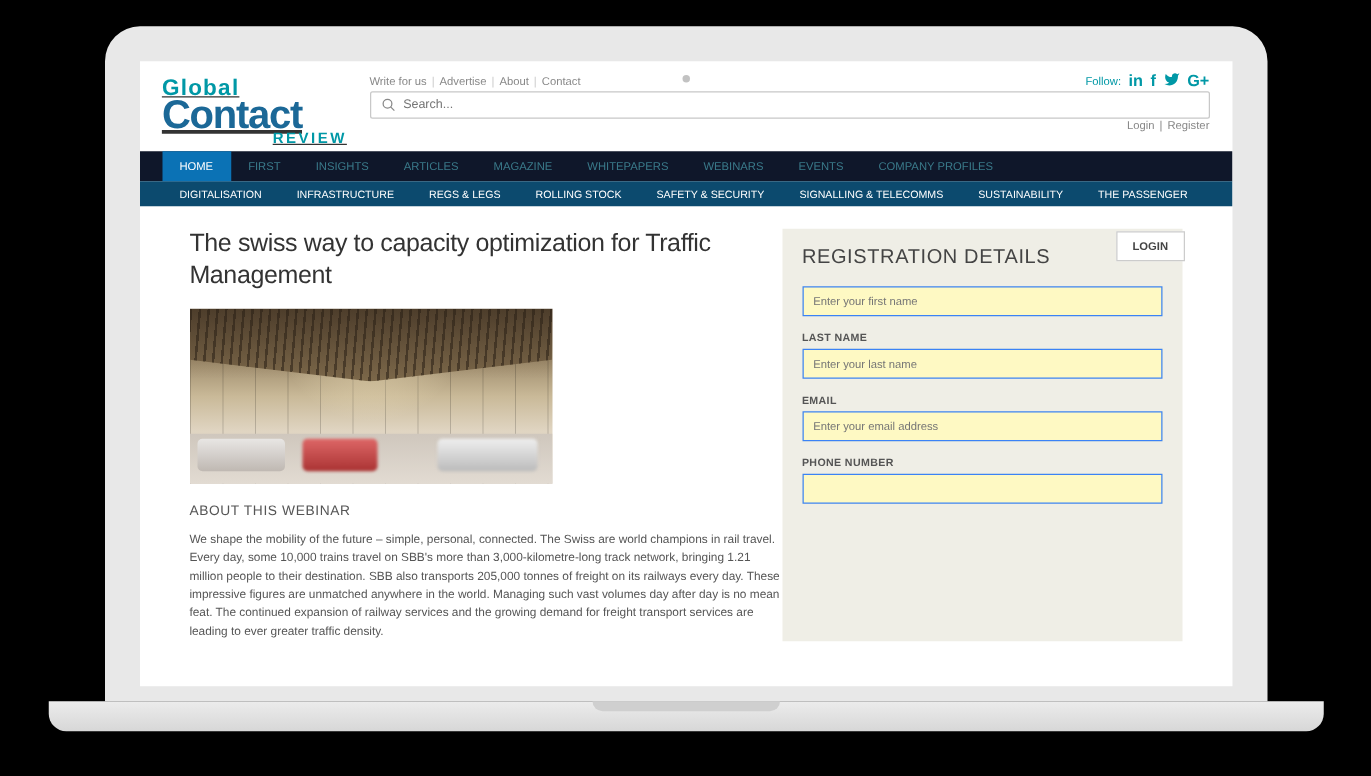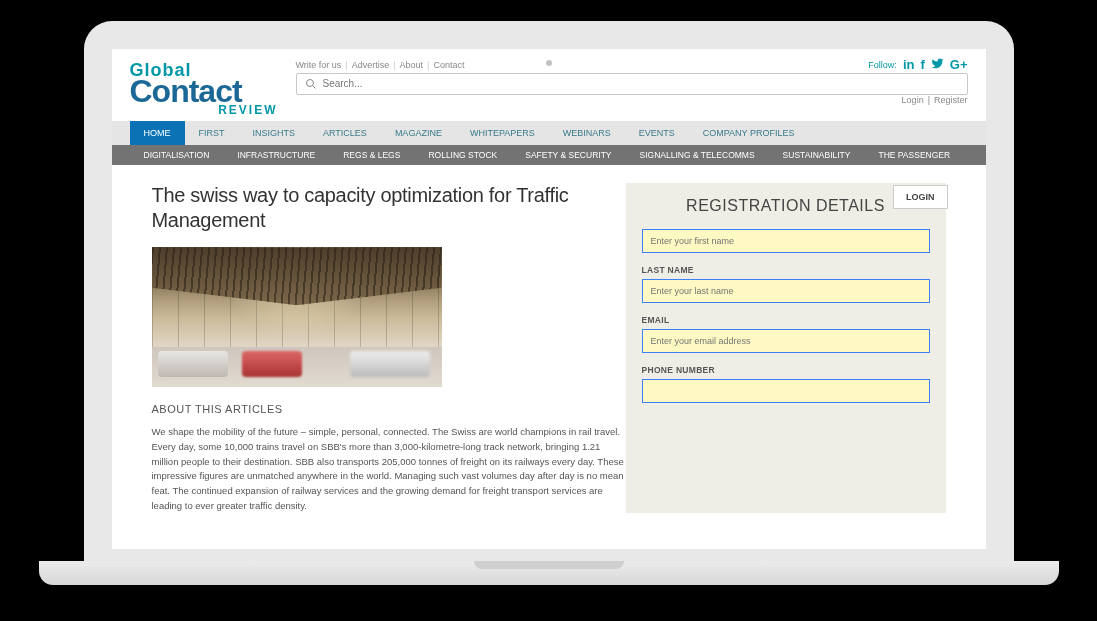--- a/index.html
+++ b/index.html
@@ -7,46 +7,46 @@
 
 .laptop { width: 1020px; height: 580px; position: relative; }
 .laptop-screen { width: 930px; height: 540px; background: #fff; border: 28px solid #e8e8e8; border-bottom: 12px solid #e8e8e8; border-radius: 28px 28px 0 0; margin: 0 auto; overflow: hidden; position: relative; }
 .laptop-camera { position: absolute; top: 11px; left: 50%; transform: translateX(-50%); width: 6px; height: 6px; background: #c2c2c2; border-radius: 50%; }
 .laptop-base { width: 1020px; height: 24px; background: linear-gradient(#ececec,#d7d7d7); border-radius: 0 0 14px 14px; margin: 0 auto; position: relative; }
 .laptop-notch { position: absolute; top: 0; left: 50%; transform: translateX(-50%); width: 150px; height: 8px; background: #cfcfcf; border-radius: 0 0 8px 8px; }
 
 .page { width: 100%; height: 100%; overflow: hidden; font-size: 10px; color: #333; }
 
 .topbar { display: flex; align-items: flex-start; padding: 8px 18px 6px 18px; gap: 18px; }
-.logo { width: 148px; flex-shrink: 0; padding-top: 6px; }
+.logo { width: 148px; flex-shrink: 0; padding-top: 6px; text-decoration: underline; }
 .logo-text { font-weight: 700; line-height: 0.85; }
 .logo-global { color: #0098a6; font-size: 18px; letter-spacing: 1px; }
 .logo-railway { color: #1b6897; font-size: 32px; letter-spacing: -1px; }
 .logo-review { color: #0098a6; font-size: 12px; text-align: right; letter-spacing: 2px; }
 
 .topbar-right { flex: 1; display: flex; flex-direction: column; gap: 0; }
 .toplinks-row { display: flex; justify-content: space-between; align-items: center; }
 .toplinks { display: flex; gap: 4px; font-size: 9px; color: #888; }
 .toplinks span { cursor: pointer; }
 .toplinks .sep { color: #ccc; }
 .follow { display: flex; align-items: center; gap: 6px; color: #0098a6; font-size: 9px; }
 .follow .ico { font-size: 13px; font-weight: bold; }
 
 .searchbar { display: flex; align-items: flex-start; border: 1px solid #c8c8c8; border-radius: 2px; padding: 4px 8px; gap: 6px; }
 .searchbar svg { width: 12px; height: 12px; fill: none; stroke: #888; stroke-width: 2; }
 .searchbar input { border: none; outline: none; flex: 1; font-size: 10px; color: #666; }
 
 .authlinks { align-self: flex-end; font-size: 9px; color: #888; display: flex; gap: 4px; }
 .authlinks span { cursor: pointer; }
 
-.nav-primary { background: #e5e5e5; display: flex; padding-left: 18px; align-items: flex-end; }
+.nav-primary { background: #0f172a; display: flex; padding-left: 18px; align-items: flex-end; }
 .nav-primary .tab { padding: 7px 14px; font-size: 9px; color: #3a7a8a; cursor: pointer; }
 .nav-primary .tab.active { background: #0b72b5; color: #fff; }
 
-.nav-secondary { background: #737373; display: flex; padding-left: 18px; }
+.nav-secondary { background: #0c4a6e; display: flex; padding-left: 18px; }
 .nav-secondary .tab { padding: 5px 14px; font-size: 8.5px; color: #fff; cursor: pointer; }
 
 .content { display: flex; padding: 18px 40px 0 40px; }
 .main { flex: 1; }
 .main h1 { font-size: 20px; font-weight: 400; color: #333; line-height: 1.25; margin-bottom: 14px; letter-spacing: -0.3px; }
 
 .hero { width: 290px; height: 140px; margin-bottom: 16px; position: relative; overflow: hidden; background: linear-gradient(180deg,#6b5a48 0%,#8a7657 20%,#c9b998 50%,#e0d5c2 70%,#d8cfc4 100%); }
 .hero::before { content:""; position:absolute; inset:0; background:
   radial-gradient(circle at 50% 10%, rgba(255,240,200,0.6) 0, transparent 40%),
   linear-gradient(90deg, rgba(0,0,0,0.18) 0 1px, transparent 1px 26px) 0 0/26px 100%,
@@ -58,21 +58,21 @@
 .hero .train { position:absolute; bottom:10px; height:26px; border-radius:4px; }
 .hero .t1 { left:6px; width:70px; background:linear-gradient(#e8e6e4,#bfb8b2); filter: blur(0.3px);} 
 .hero .t2 { left:90px; width:60px; background:linear-gradient(#d66,#a33); filter: blur(1.2px);} 
 .hero .t3 { right:12px; width:80px; background:linear-gradient(#eee,#bbb); filter: blur(1.4px);} 
 .hero .platform { position:absolute; bottom:0; left:0; right:0; height:40px; background:linear-gradient(#cfc7bd,#e2dbd2); }
 
 .section-label { font-size: 11px; color: #555; letter-spacing: 0.5px; margin-bottom: 10px; }
 .bodytext { font-size: 9.5px; line-height: 1.55; color: #555; }
 
 .sidebar { width: 320px; background: #efeee6; padding: 14px 16px 20px 16px; position: relative; }
-.sidebar-header { display:flex; justify-content:center; align-items:flex-start; margin-bottom: 14px; }
+.sidebar-header { display:flex; justify-content:flex-start; align-items:flex-start; margin-bottom: 14px; }
 .sidebar h2 { font-size: 16px; font-weight: 400; color: #444; letter-spacing: 0.5px; }
 .login-btn { background:#fff; border:1px solid #ccc; padding:6px 12px; font-size:9px; font-weight:bold; color:#444; cursor:pointer; position: absolute; top: 2px; right: -2px; }
 
 .field { margin-bottom: 12px; }
 .field label { display:block; font-size:8.5px; color:#555; margin-bottom:4px; font-weight:bold; letter-spacing:0.3px; }
 .field input { width:100%; border:1px solid #3b82f6; padding:6px 8px; font-size:9px; color:#888; background:#fef9c3; outline:none; }
 </style>
 </head>
 <body>
 
@@ -151,21 +151,21 @@
       <div class="content">
         <div class="main">
           <h1>The swiss way to capacity optimization for Traffic Management</h1>
           <div class="hero">
             <div class="roof"></div>
             <div class="platform"></div>
             <div class="train t1"></div>
             <div class="train t2"></div>
             <div class="train t3"></div>
           </div>
-          <div class="section-label">ABOUT THIS ARTICLES</div>
+          <div class="section-label">ABOUT THIS WEBINAR</div>
           <div class="bodytext">We shape the mobility of the future – simple, personal, connected. The Swiss are world champions in rail travel. Every day, some 10,000 trains travel on SBB's more than 3,000-kilometre-long track network, bringing 1.21 million people to their destination. SBB also transports 205,000 tonnes of freight on its railways every day. These impressive figures are unmatched anywhere in the world. Managing such vast volumes day after day is no mean feat. The continued expansion of railway services and the growing demand for freight transport services are leading to ever greater traffic density.</div>
         </div>
 
         <div class="sidebar">
           <div class="sidebar-header">
             <h2>REGISTRATION DETAILS</h2>
             <button class="login-btn">LOGIN</button>
           </div>
           <div class="field">
             <input type="text" placeholder="Enter your first name" style="">

